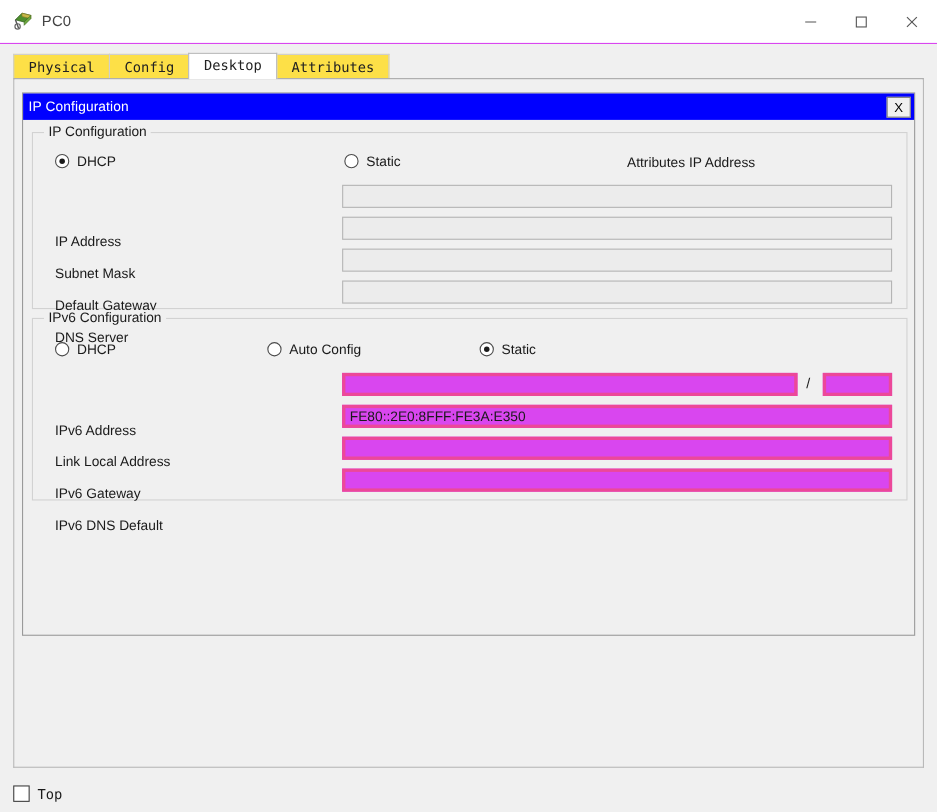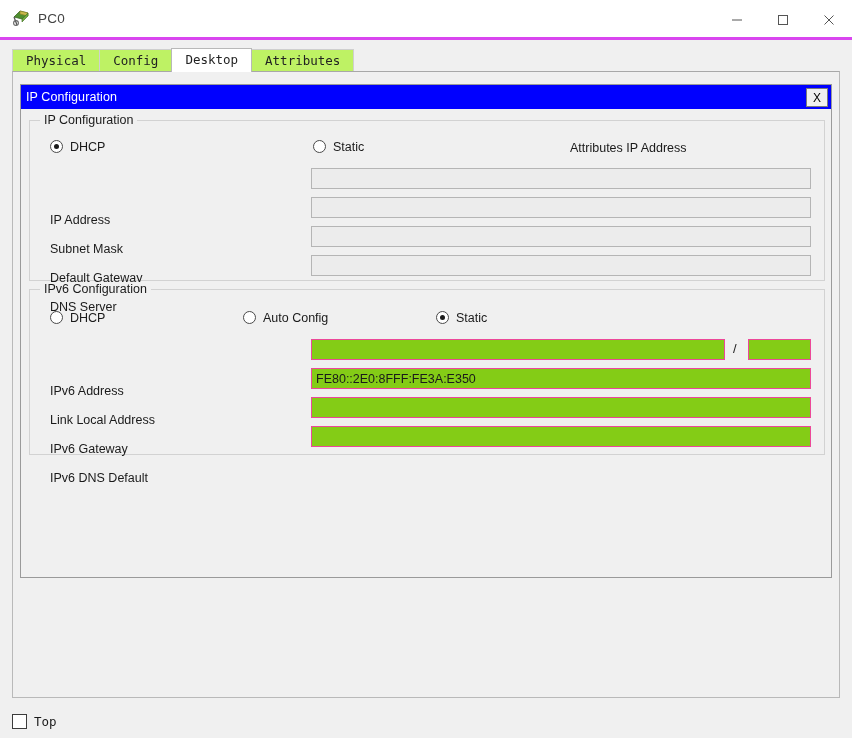--- a/index.html
+++ b/index.html
@@ -15,21 +15,21 @@
     position: relative;
     width: 852px; height: 738px;
     background: #f0f0f0;
   }
 
   
   .titlebar {
     position: absolute; left: 0; top: 0;
     width: 852px; height: 40px;
     background: #ffffff;
-    border-bottom: 3px solid #d946ef;
+    border-bottom: 1px solid #d946ef;
     display: flex; align-items: center;
   }
   .title-icon {
     position: relative;
     width: 18px; height: 18px;
     margin-left: 12px; margin-right: 8px;
     flex: none;
   }
   .title-text {
     font-size: 13.5px;
@@ -53,21 +53,21 @@
   }
   .tabs {
     position: absolute; left: 12px; top: 0;
     display: flex; align-items: flex-end;
     height: 24px;
   }
   .tab {
     font-family: "DejaVu Sans Mono", monospace;
     font-size: 12.5px;
     color: #222;
-    background: #bef264;
+    background: #fde047;
     border: 1px solid #cfcfcf;
     border-bottom: none;
     padding: 3px 13px 4px 13px;
     margin-right: -1px;
     height: 23px;
     line-height: 15px;
     white-space: nowrap;
   }
   .tab.active {
     background: #ffffff;
@@ -175,22 +175,22 @@
     border: 1px solid #b5b5b5;
     background: #ececec;
     font-size: 12.5px;
     color: #1a1a1a;
     padding: 0 4px;
     line-height: 19px;
     font-family: "Liberation Sans", sans-serif;
     outline: none;
   }
   .field.enabled {
-    background: #84cc16;
-    border: 1px solid #ec4899;
+    background: #d946ef;
+    border: 3px solid #ec4899;
   }
 
   .slash {
     position: absolute;
     font-size: 13px;
     color: #1a1a1a;
   }
 
   .status-text {
     position: absolute;

